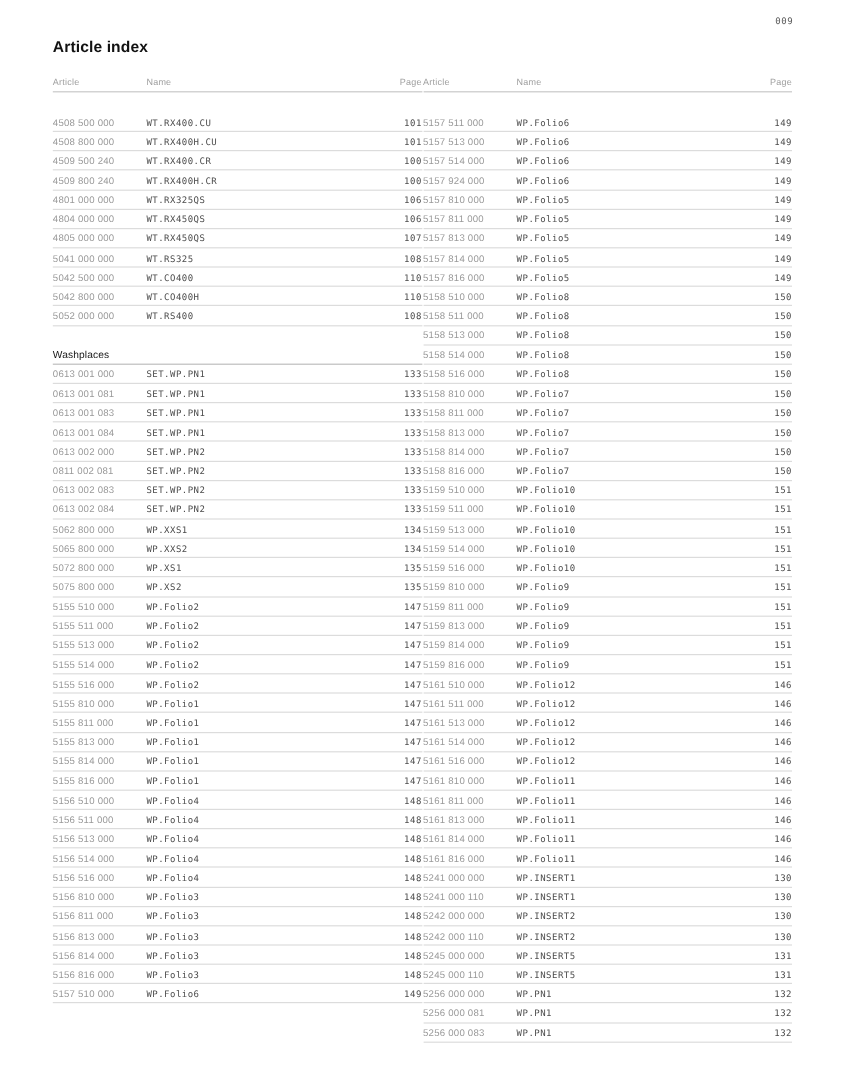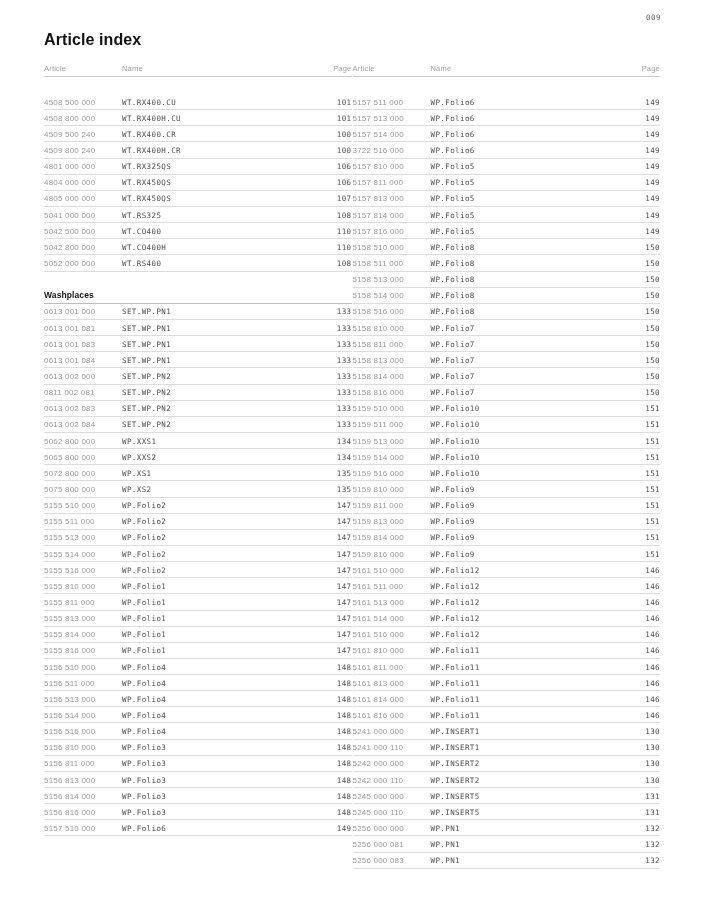--- a/index.html
+++ b/index.html
@@ -18,21 +18,21 @@
     font-family: "DejaVu Sans Mono", monospace;
     font-size: 7.5px;
     color: #5a5a5a;
     letter-spacing: 0.5px;
   }
   .title {
     position: absolute;
     top: 31px;
     left: 44px;
     margin: 0;
-    font-size: 16px;
+    font-size: 13px;
     font-weight: bold;
     color: #121212;
     letter-spacing: 0.1px;
     text-align: right;
   }
   .columns {
     position: absolute;
     left: 44px;
     right: 44px;
     top: 60px;
@@ -88,21 +88,21 @@
   }
   .spacer { height: 16.15px; }
   .section-row {
     display: flex;
     align-items: flex-end;
     height: 16.15px;
     box-sizing: border-box;
     border-bottom: 1px solid #bdbdbd;
     padding-bottom: 2.5px;
     font-size: 8.5px;
-    font-weight: bold;
+    font-weight: normal;
     color: #141414;
     letter-spacing: 0.1px;
   }
 </style>
 </head>
 <body>
 
 <div class="page">
   <div class="pagenum">009</div>
   <h1 class="title">Article index</h1>
@@ -356,21 +356,21 @@
             <span class="cell-article">5157 513 000</span>
             <span class="cell-name">WP.Folio6</span>
             <span class="cell-page">149</span>
           </div>
           <div class="row">
             <span class="cell-article">5157 514 000</span>
             <span class="cell-name">WP.Folio6</span>
             <span class="cell-page">149</span>
           </div>
           <div class="row">
-            <span class="cell-article">3722 516 000</span>
+            <span class="cell-article">5157 924 000</span>
             <span class="cell-name">WP.Folio6</span>
             <span class="cell-page">149</span>
           </div>
           <div class="row">
             <span class="cell-article">5157 810 000</span>
             <span class="cell-name">WP.Folio5</span>
             <span class="cell-page">149</span>
           </div>
           <div class="row">
             <span class="cell-article">5157 811 000</span>

